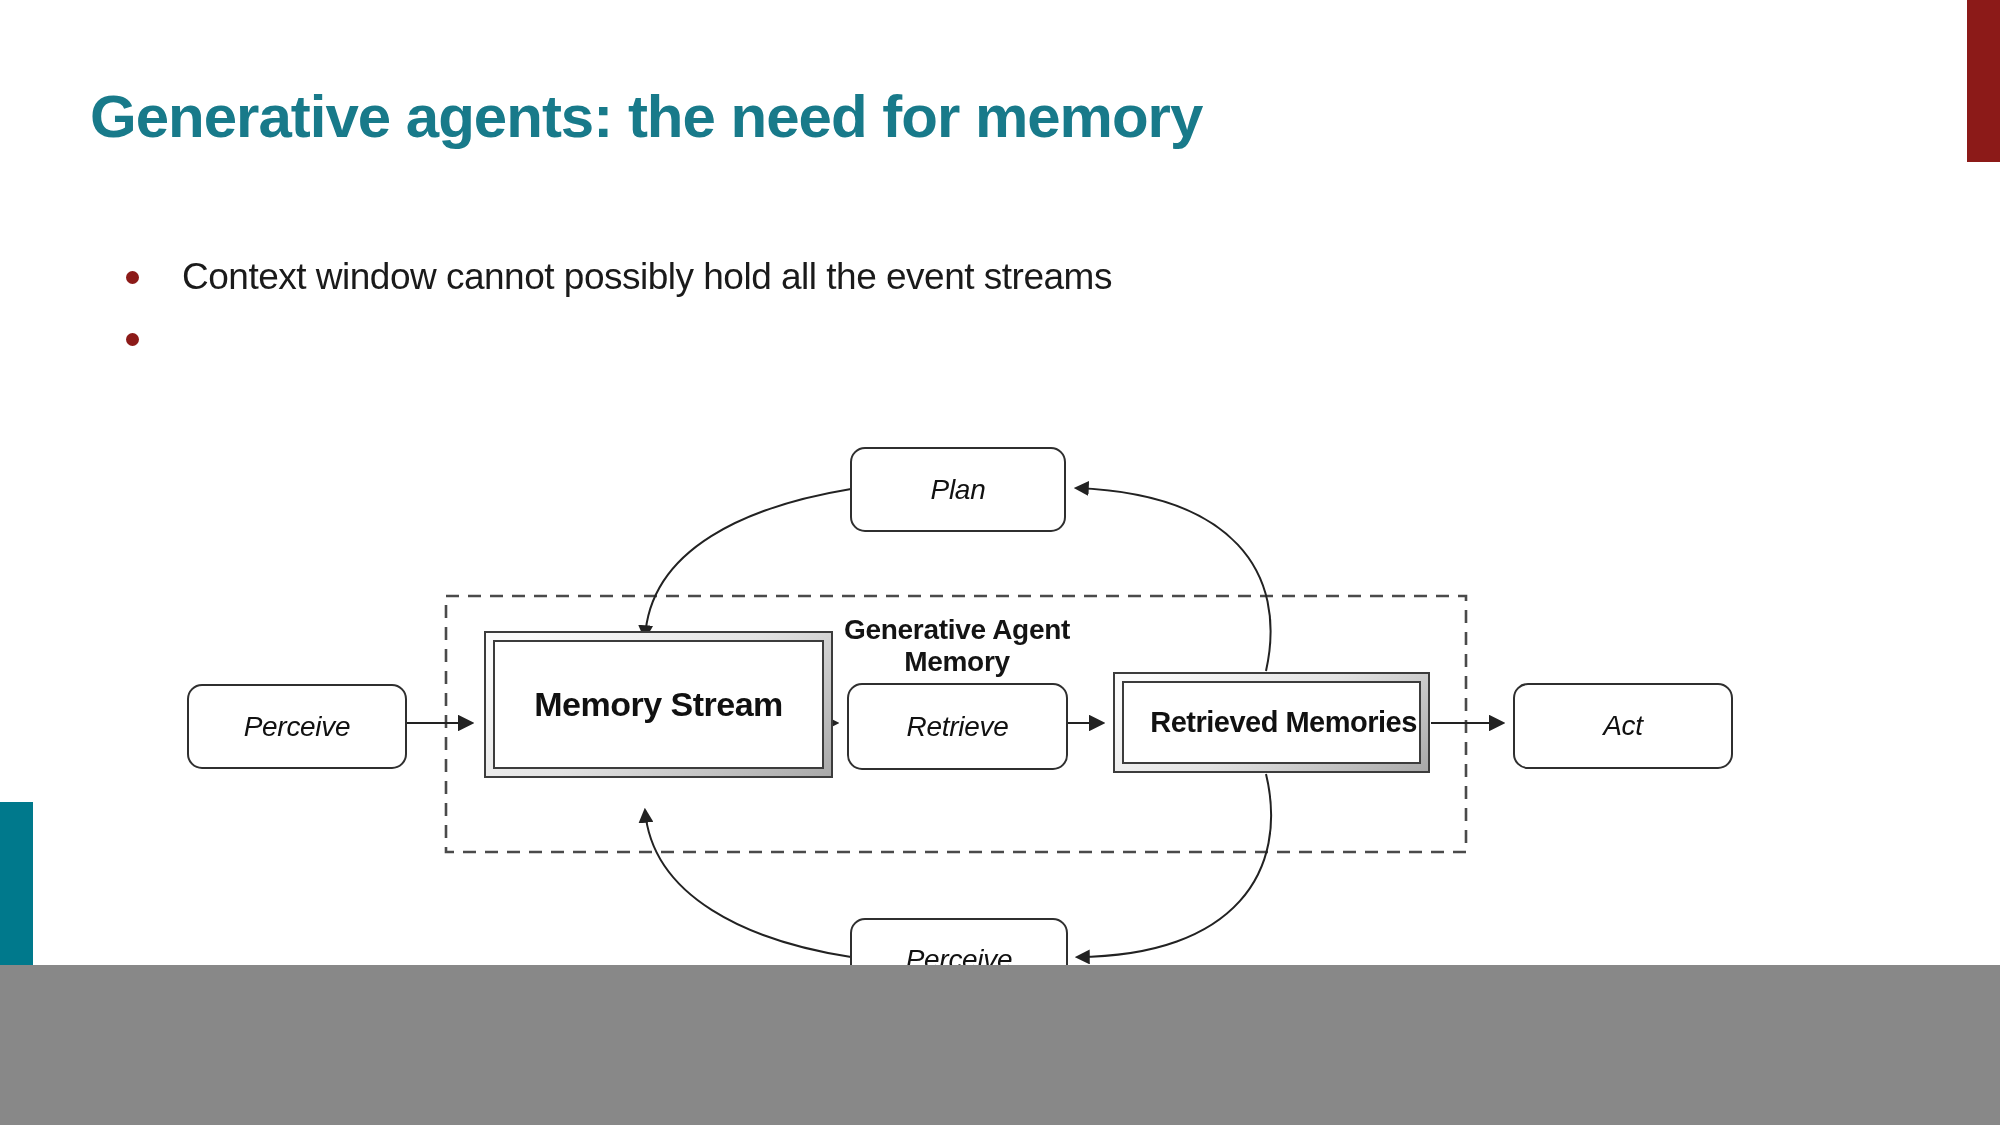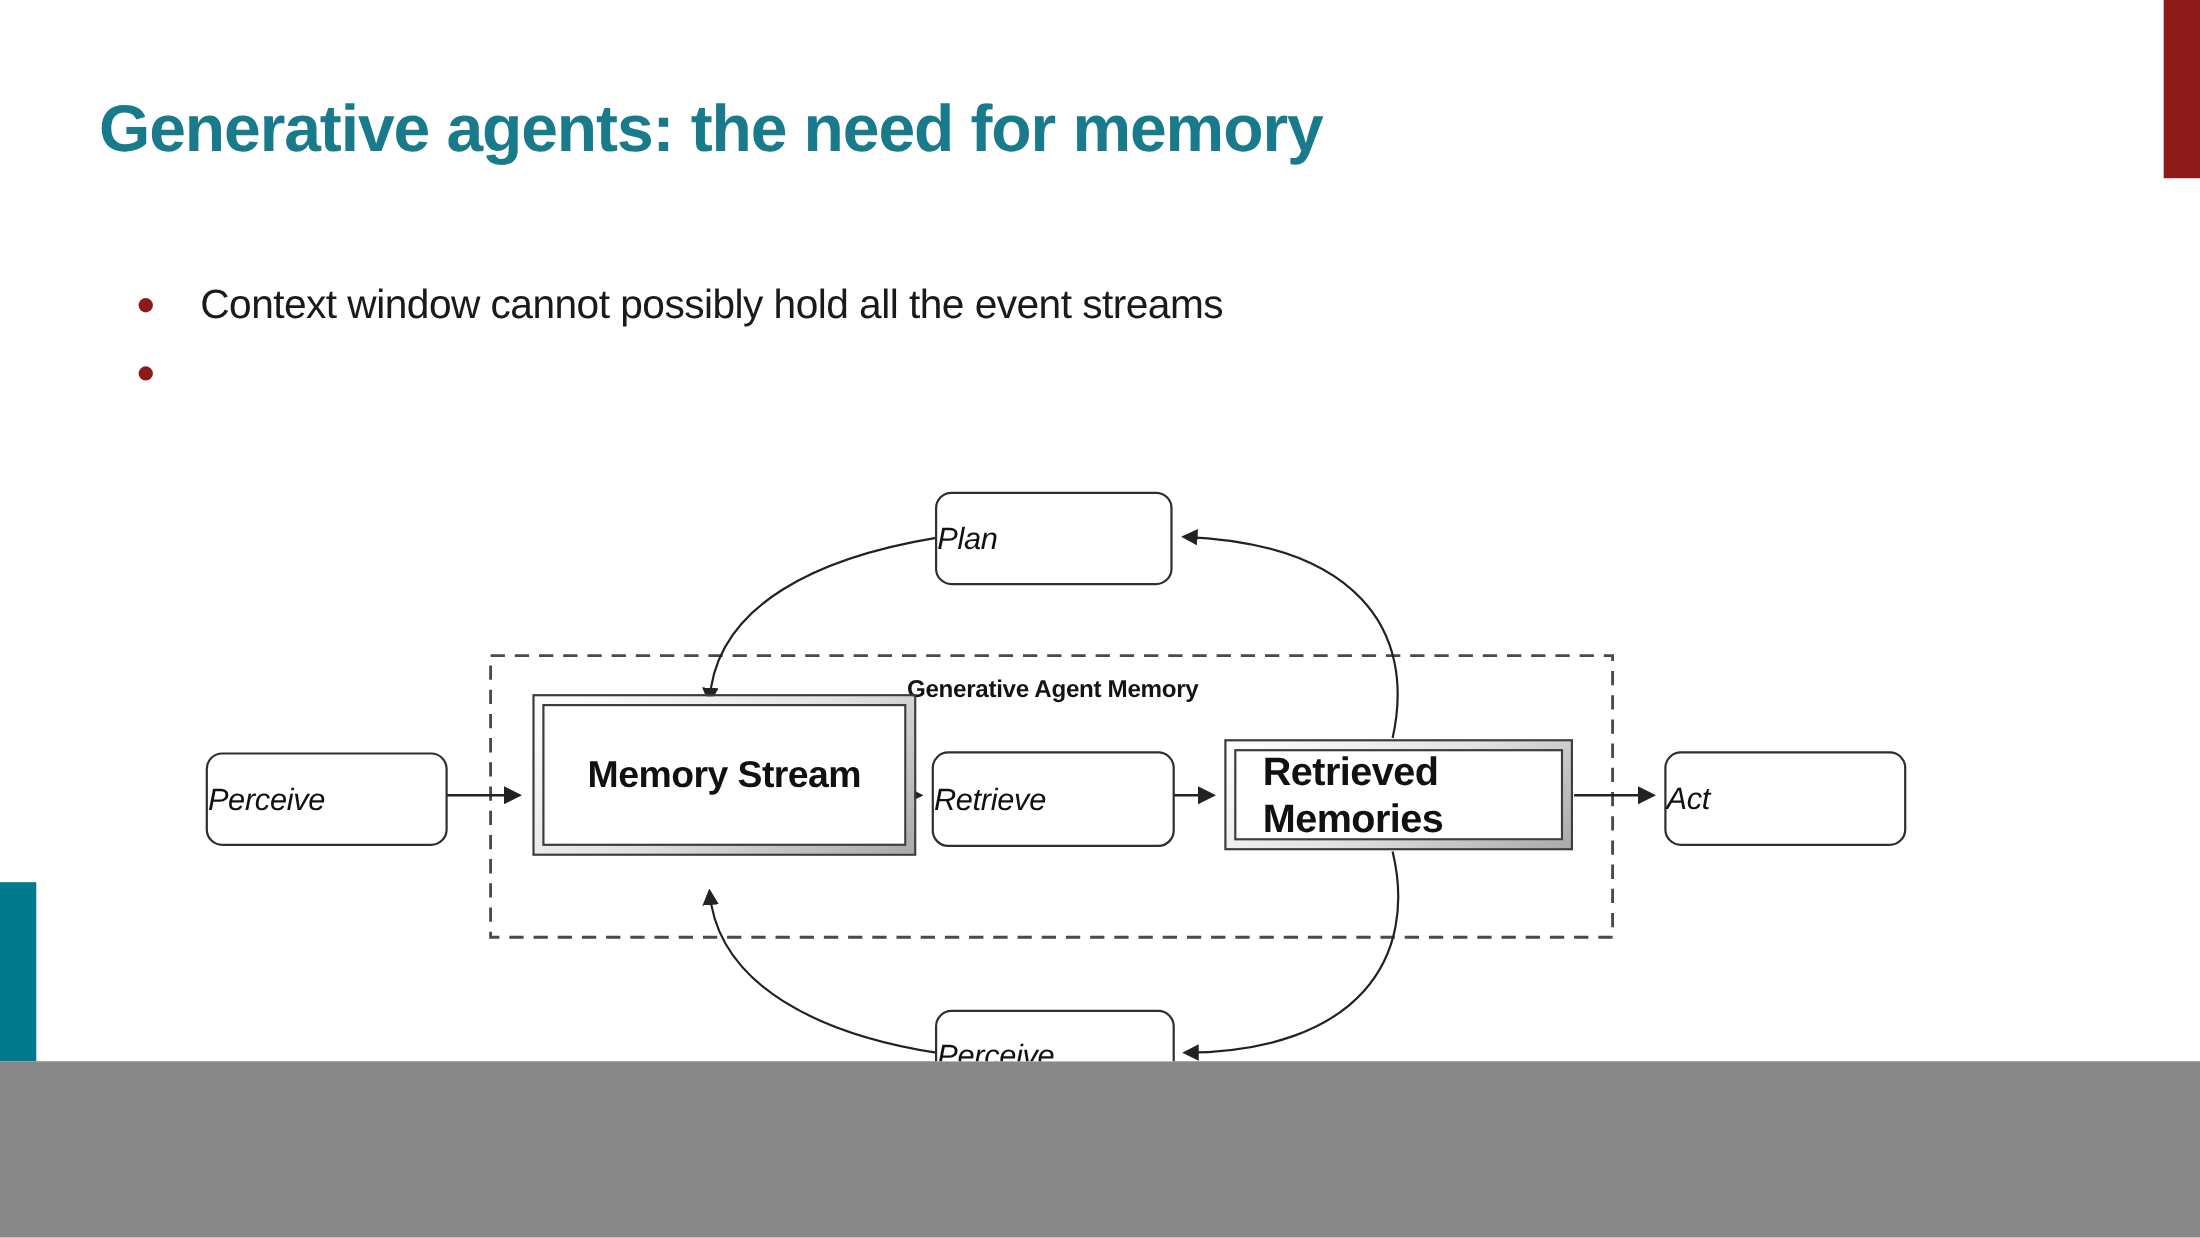--- a/index.html
+++ b/index.html
@@ -22,38 +22,38 @@
   .bullet-row { display:flex; align-items:center; height:62px; }
   .bullet-dot { width:13px; height:13px; border-radius:50%; background:#8c1a18; margin-right:43px; flex:0 0 auto; }
   .bullet-text { font-size:37px; color:#1a1a1a; letter-spacing:-0.5px; white-space:nowrap; }
 
   
   .diagram { position:absolute; inset:0; }
   .diagram svg { position:absolute; left:0; top:0; }
 
   .rnode {
     position:absolute; background:#fff; border:2px solid #2f2f2f; border-radius:15px;
-    display:flex; align-items:center; 
+    display:flex; align-items:center; justify-content:center;
     font-style:italic; font-size:28px; color:#111; letter-spacing:-0.3px;
   }
   .bevel {
     position:absolute; border:2px solid #3c3c3c;
     background:linear-gradient(145deg,#fbfbfb 8%,#e3e3e3 50%,#a9a9a9 100%);
   }
   .bevel-inner {
     position:absolute; inset:7px; border:2px solid #3c3c3c; background:#fff;
     display:flex; align-items:center; justify-content:center;
     font-weight:bold; color:#111;
   }
   .memory-inner { font-size:34px; letter-spacing:-0.5px; }
-  .rm-inner { font-size:36px; letter-spacing:-0.5px;padding-left:24px; }
+  .rm-inner { font-size:29px; letter-spacing:-0.5px;padding-left:24px; }
 
   .gam-label {
     position:absolute; left:807px; top:614px; width:300px; text-align:center;
-    font-weight:bold; font-size:22px; color:#141414; letter-spacing:-0.3px;
+    font-weight:bold; font-size:28px; color:#141414; letter-spacing:-0.3px;
   }
 
   .page-number { position:absolute; left:1918px; top:1044px; font-size:26px; color:#4d7c0f; }
 </style>
 </head>
 <body>
 
 <div class="slide">
 
   <div class="bar-top-right"></div>

